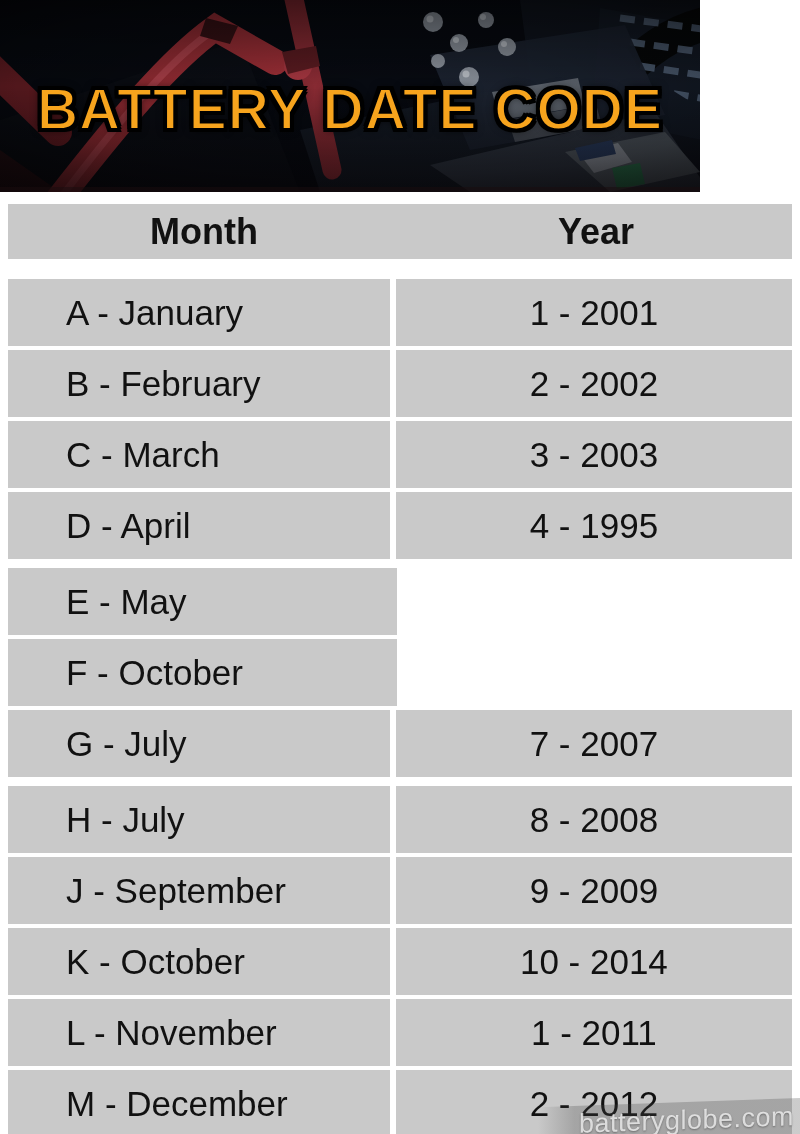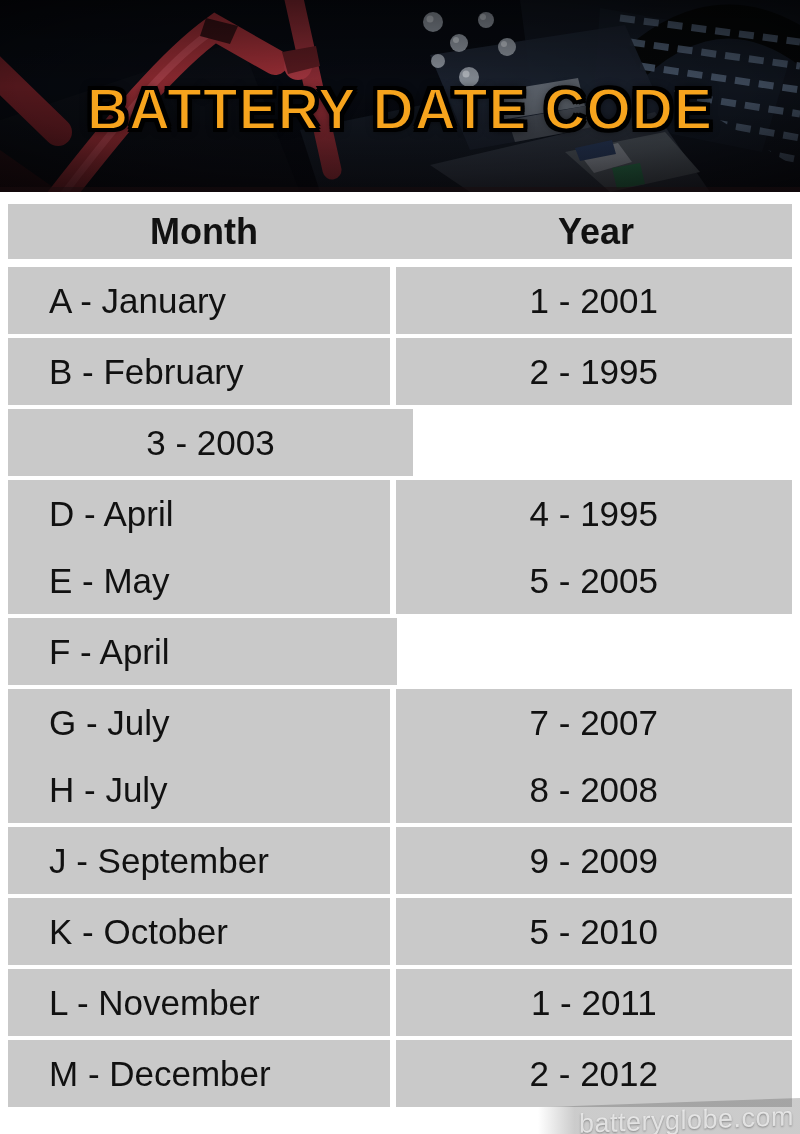--- a/index.html
+++ b/index.html
@@ -10,21 +10,21 @@
     position: relative;
     width: 800px;
     height: 1134px;
     overflow: hidden;
     background: var(--background, #ffffff);
   }
 
   
   .hero {
     position: relative;
-    width: 800px;
+    width: 700px;
     height: 192px;
     background: #070a11;
     overflow: hidden;
   }
   .hero svg { position: absolute; inset: 0; display: block; }
   .hero-title {
     position: absolute;
     left: 0; right: 0;
     top: 76px;
     text-align: center;
@@ -39,44 +39,44 @@
       0 0 10px rgba(0,0,0,.9);
     white-space: nowrap;
   }
 
   
   .table { margin: 12px 8px 0 8px; }
   .thead {
     display: flex;
     height: 55px;
     background: var(--row-gray, #C9C9C9);
-    margin-bottom: 8px;
+    margin-bottom: 20px;
   }
   .th {
     flex: 1;
     display: flex;
     align-items: center;
     justify-content: center;
     font-size: 36px;
     font-weight: 700;
     color: var(--text-black, #111111);
   }
   .rows .row { display: flex; margin-top: 4px; }
   .rows .row:first-child { margin-top: 0; }
   
-  .rows .row:nth-child(5), .rows .row:nth-child(8) { margin-top: 0; text-align: right; }
+  .rows .row:nth-child(5), .rows .row:nth-child(8) { margin-top: 9px; text-align: right; }
   .cell {
     height: 67px;
     background: var(--row-gray, #C9C9C9);
     display: flex;
     align-items: center;
     font-size: 35px;
     color: var(--text-black, #111111);
   }
-  .cell.month { width: 389px; padding-left: 41px; margin-right: 6px; }
+  .cell.month { width: 389px; padding-left: 58px; margin-right: 6px; }
   .cell.year  { width: 405px; justify-content: center; }
 
   
   .watermark {
     position: absolute;
     right: 0; bottom: 0;
     width: 262px; height: 36px;
     display: flex;
     align-items: center;
     justify-content: flex-end;
@@ -186,59 +186,59 @@
       <div class="th">Year</div>
     </div>
     <div class="rows" id="rows">
   <div class="row">
     <div class="cell month">A - January</div>
     <div class="cell year">1 - 2001</div>
   </div>
 
   <div class="row">
     <div class="cell month">B - February</div>
-    <div class="cell year">2 - 1995</div>
-  </div>
-
-  <div class="row">
+    <div class="cell year">2 - 2002</div>
+  </div>
+
+  <div class="row">
+    <div class="cell month">C - March</div>
     <div class="cell year">3 - 2003</div>
   </div>
 
   <div class="row">
     <div class="cell month">D - April</div>
     <div class="cell year">4 - 1995</div>
   </div>
 
   <div class="row">
     <div class="cell month">E - May</div>
-    <div class="cell year">5 - 2005</div>
-  </div>
-
-  <div class="row">
-    <div class="cell month">F - April</div>
+  </div>
+
+  <div class="row">
+    <div class="cell month">F - October</div>
   </div>
 
   <div class="row">
     <div class="cell month">G - July</div>
     <div class="cell year">7 - 2007</div>
   </div>
 
   <div class="row">
     <div class="cell month">H - July</div>
     <div class="cell year">8 - 2008</div>
   </div>
 
   <div class="row">
     <div class="cell month">J - September</div>
     <div class="cell year">9 - 2009</div>
   </div>
 
   <div class="row">
     <div class="cell month">K - October</div>
-    <div class="cell year">5 - 2010</div>
+    <div class="cell year">10 - 2014</div>
   </div>
 
   <div class="row">
     <div class="cell month">L - November</div>
     <div class="cell year">1 - 2011</div>
   </div>
 
   <div class="row">
     <div class="cell month">M - December</div>
     <div class="cell year">2 - 2012</div>

